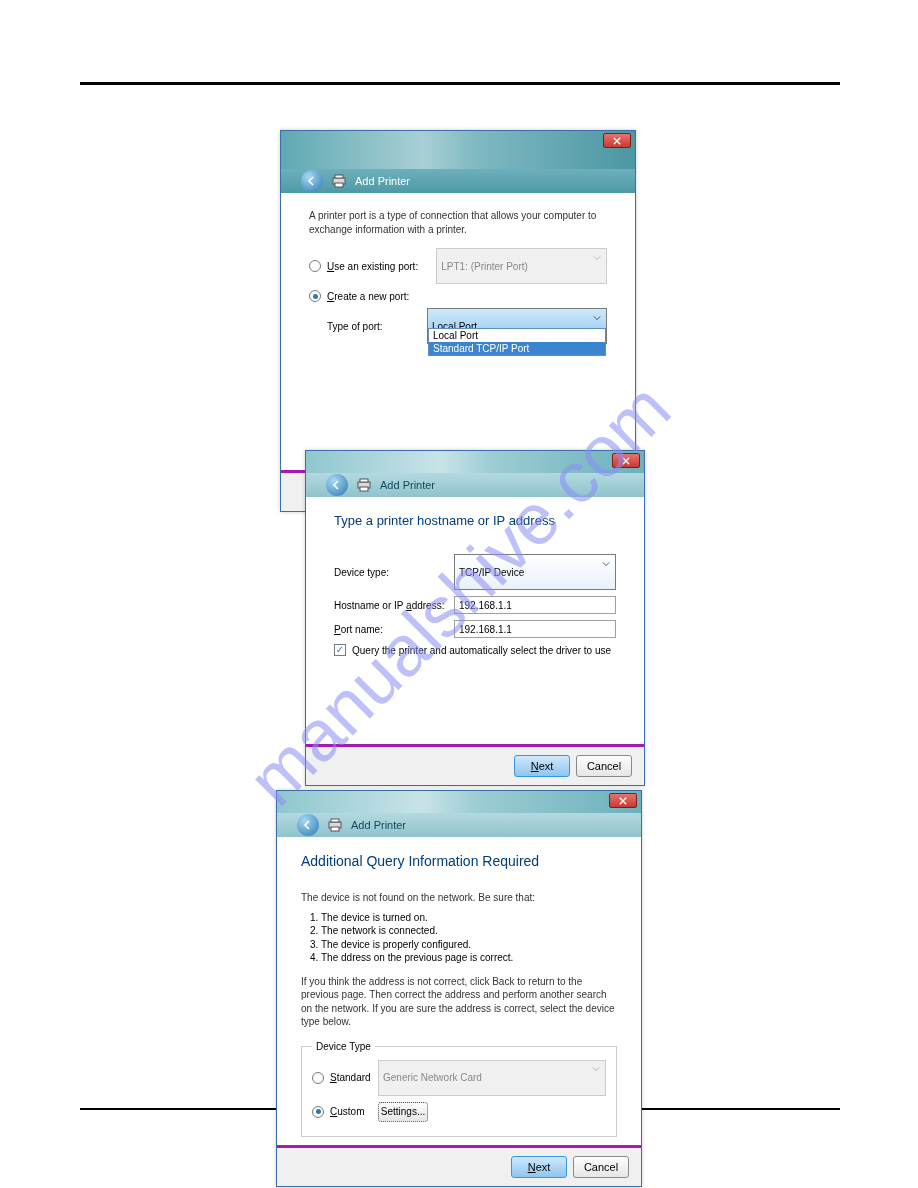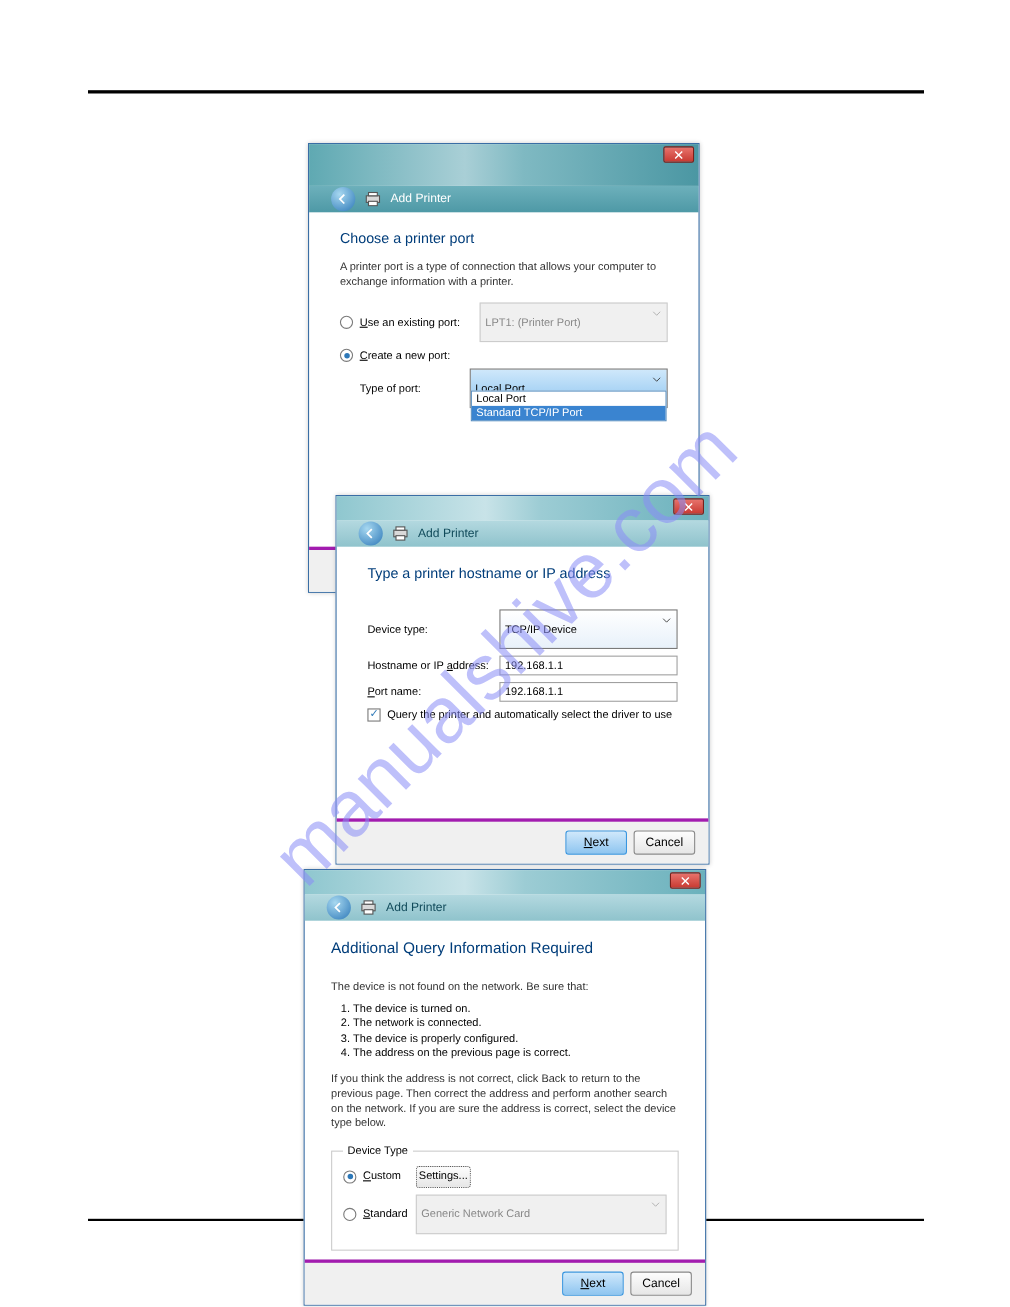--- a/index.html
+++ b/index.html
@@ -73,21 +73,20 @@
     <div class="printer-icon">
       <svg viewBox="0 0 16 14">
           <rect x="2" y="4" width="12" height="6" fill="#d9d9d9" stroke="#555"></rect>
           <rect x="4" y="1" width="8" height="3" fill="#fff" stroke="#555"></rect>
           <rect x="4" y="9" width="8" height="4" fill="#fff" stroke="#555"></rect>
         </svg>
     </div>
     <span class="header-title">Add Printer</span>
   </div>
   <div class="content">
-    <div class="section-head">Choose a printer port</div>
     <div class="desc">A printer port is a type of connection that allows your computer to exchange information with a printer.</div>
 
     <div class="row">
       <span class="radio"></span>
       <span class="label underline-first">Use an existing port:</span>
       <div style="width:18px"></div>
       <div class="select-box disabled" style="background:#f0f0f0;color:#888;border-color:#ccc;">
         <span>LPT1: (Printer Port)</span>
         <span class="arrow">
             <svg viewBox="0 0 10 6">
@@ -210,44 +209,44 @@
     <span style="color:#104a5a;font-size:11px;">Add Printer</span>
   </div>
   <div class="content" style="padding:16px 24px 8px 24px;">
     <div class="section-head big">Additional Query Information Required</div>
     <div style="height:10px"></div>
     <div class="desc" style="margin-bottom:4px;">The device is not found on the network.  Be sure that:</div>
     <ol class="list">
       <li>The device is turned on.</li>
       <li>The network is connected.</li>
       <li>The device is properly configured.</li>
-      <li>The address on the previous page is correct.</li>
+      <li>The ddress on the previous page is correct.</li>
     </ol>
     <div class="desc">If you think the address is not correct, click Back to return to the previous page.  Then correct the address and perform another search on the network.  If you are sure the address is correct, select the device type below.</div>
     <fieldset class="group">
       <legend>Device Type</legend>
-      <div class="row">
-        <span class="radio checked"></span>
-        <span class="label" style="width:48px"><u>C</u>ustom</span>
-        <div class="btn small" style="border-style:dotted;border-color:#555;">
-            <span>Settings...</span>
-          </div>
-      </div>
       <div class="row">
         <span class="radio"></span>
         <span class="label" style="width:48px"><u>S</u>tandard</span>
         <div class="select-box disabled" style="background:#f0f0f0;color:#888;border-color:#ccc;">
           <span>Generic Network Card</span>
           <span class="arrow">
               <svg viewBox="0 0 10 6">
                 <path d="M1 1 L5 5 L9 1" stroke="#aaa" fill="none"></path>
               </svg>
             </span>
         </div>
       </div>
+      <div class="row">
+        <span class="radio checked"></span>
+        <span class="label" style="width:48px"><u>C</u>ustom</span>
+        <div class="btn small" style="border-style:dotted;border-color:#555;">
+            <span>Settings...</span>
+          </div>
+      </div>
     </fieldset>
   </div>
   <div class="footer">
     <div class="btn primary">
         <span class="underline-first">Next</span>
       </div>
     <div class="btn">Cancel</div>
   </div>
 </div>
 

